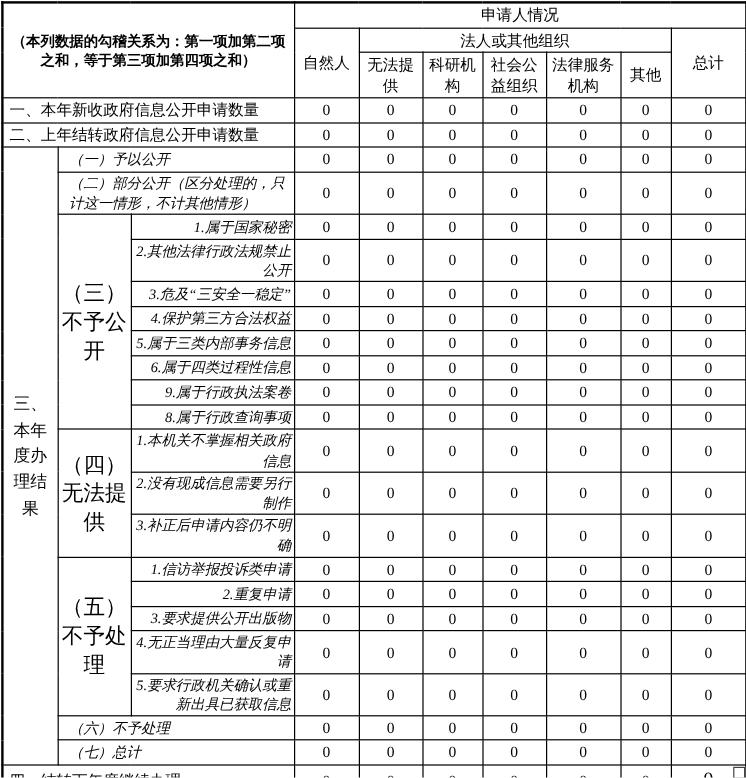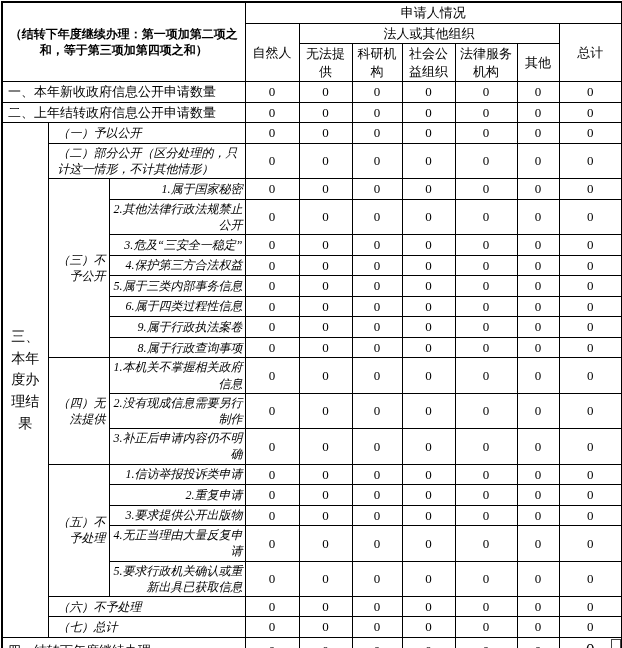--- a/index.html
+++ b/index.html
@@ -58,23 +58,22 @@
   .sub {
     font-family: "Liberation Serif", serif;
     font-style: italic;
     font-size: 12px;
     text-align: left;
     padding-left: 9px;
     height: 19px;
   }
   .grp {
     font-family: "Liberation Serif", serif;
-    font-style: italic;
-    font-size: 12px;
-    text-align: right;
+    font-size: 18px;
+    text-align: center;
     padding: 1px 3px;
   }
   .item {
     font-family: "Liberation Serif", serif;
     font-style: italic;
     font-size: 12px;
     text-align: right;
     padding: 1px 2px 1px 3px;
     height: 19px;
   }
@@ -107,21 +106,21 @@
       <col style="width:54px">
         <col style="width:53px">
         <col style="width:50px">
       <col style="width:53px">
         <col style="width:62px">
         <col style="width:42px">
       <col style="width:63px">
     </colgroup>
     <thead>
       <tr class="h1">
-        <td class="note" rowspan="3" colspan="3">（结转下年度继续办理：第一项加第二项之和，等于第三项加第四项之和）</td>
+        <td class="note" rowspan="3" colspan="3">（本列数据的勾稽关系为：第一项加第二项之和，等于第三项加第四项之和）</td>
         <td class="hd" colspan="7">申请人情况</td>
       </tr>
       <tr class="h2">
         <td class="hd" rowspan="2">自然人</td>
         <td class="hd" colspan="5">法人或其他组织</td>
         <td class="hd" rowspan="2">总计</td>
       </tr>
       <tr class="h3">
         <td class="hd">无法提供</td>
         <td class="hd">科研机构</td>

